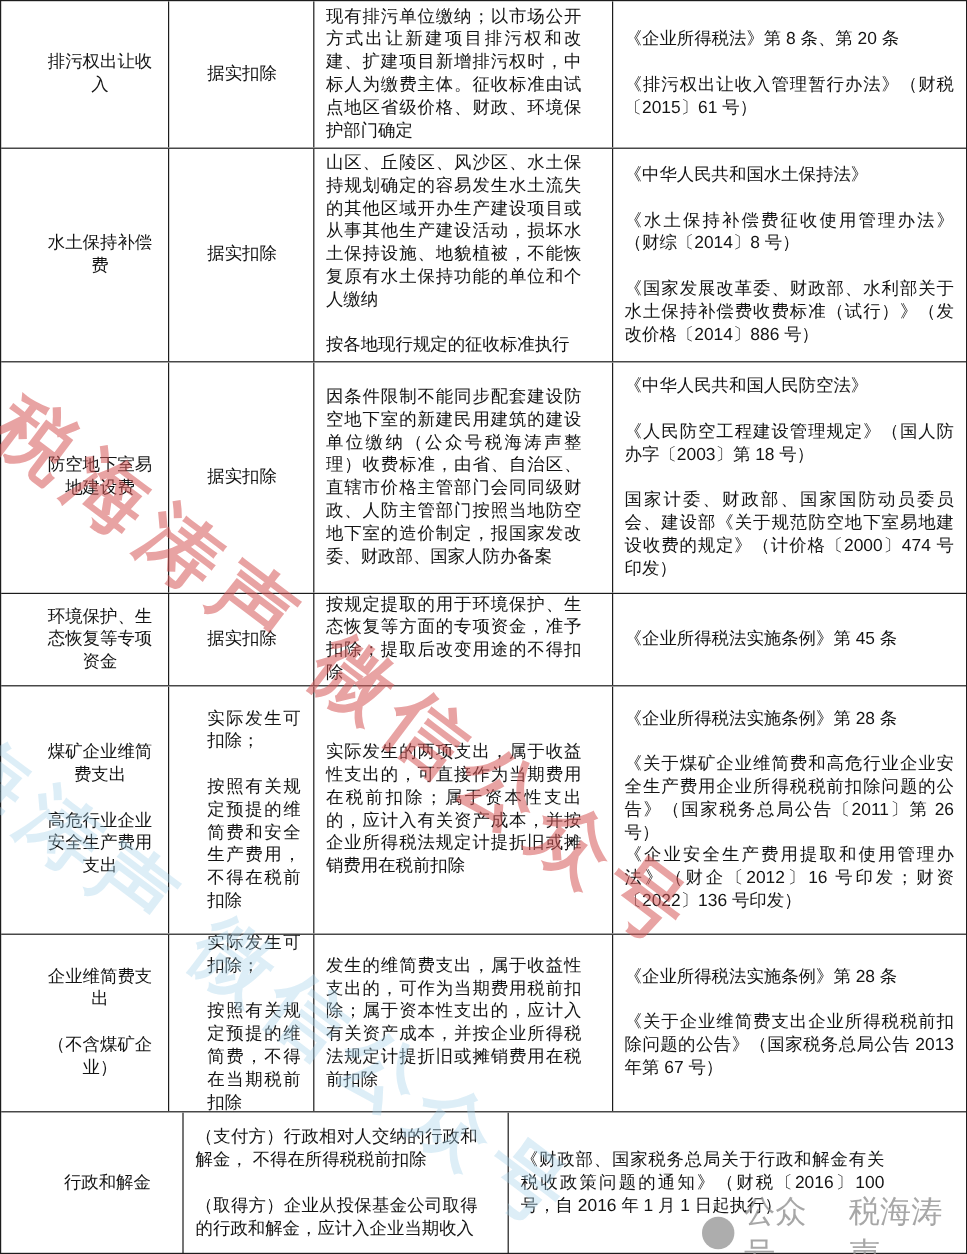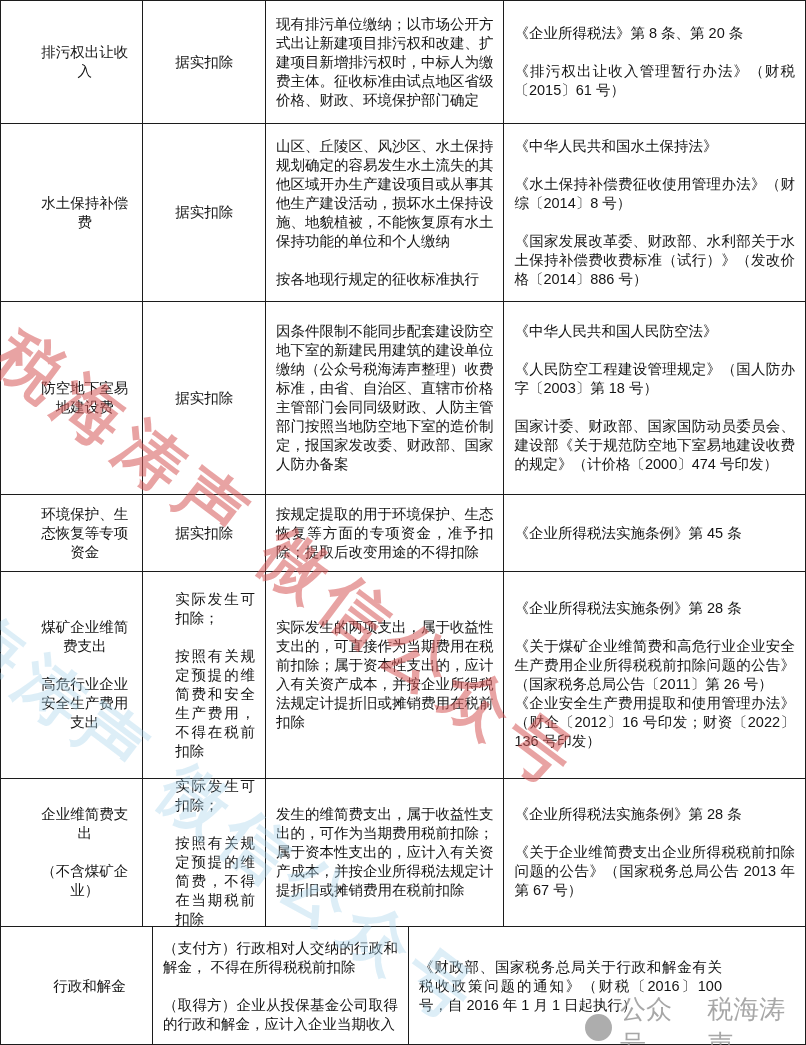--- a/index.html
+++ b/index.html
@@ -18,21 +18,21 @@
   .cell {
     box-sizing:border-box; border-left:1px solid #1c1c1c;
     display:flex; align-items:center; padding:4px 10px; overflow:hidden;
     color:#141414; font-size:14.5px;
   }
   .cell:first-child { border-left:none; }
   .c-item  { width:151px; justify-content:center; }
   .c-item .cell-inner { text-align:center;margin-left:26px; }
   .c-treat { width:129px;padding-left:32px; }
   .c-desc  { width:256px; }
-  .c-basis { width:324px; }
+  .c-basis { width:324px;margin-left:15px; }
   .c-treat .cell-inner, .c-desc .cell-inner, .c-basis .cell-inner { text-align:justify; }
   .cell-inner { width:100%; }
   .line { line-height:19px; min-height:19px; }
   .line.blank { height:19px; }
 
   
   .wm { position:absolute; pointer-events:none; white-space:nowrap; font-weight:bold; }
   .wm-red {
     left:30px; top:310px; font-size:66px; letter-spacing:10px;
     color:rgba(214,88,88,0.55);

